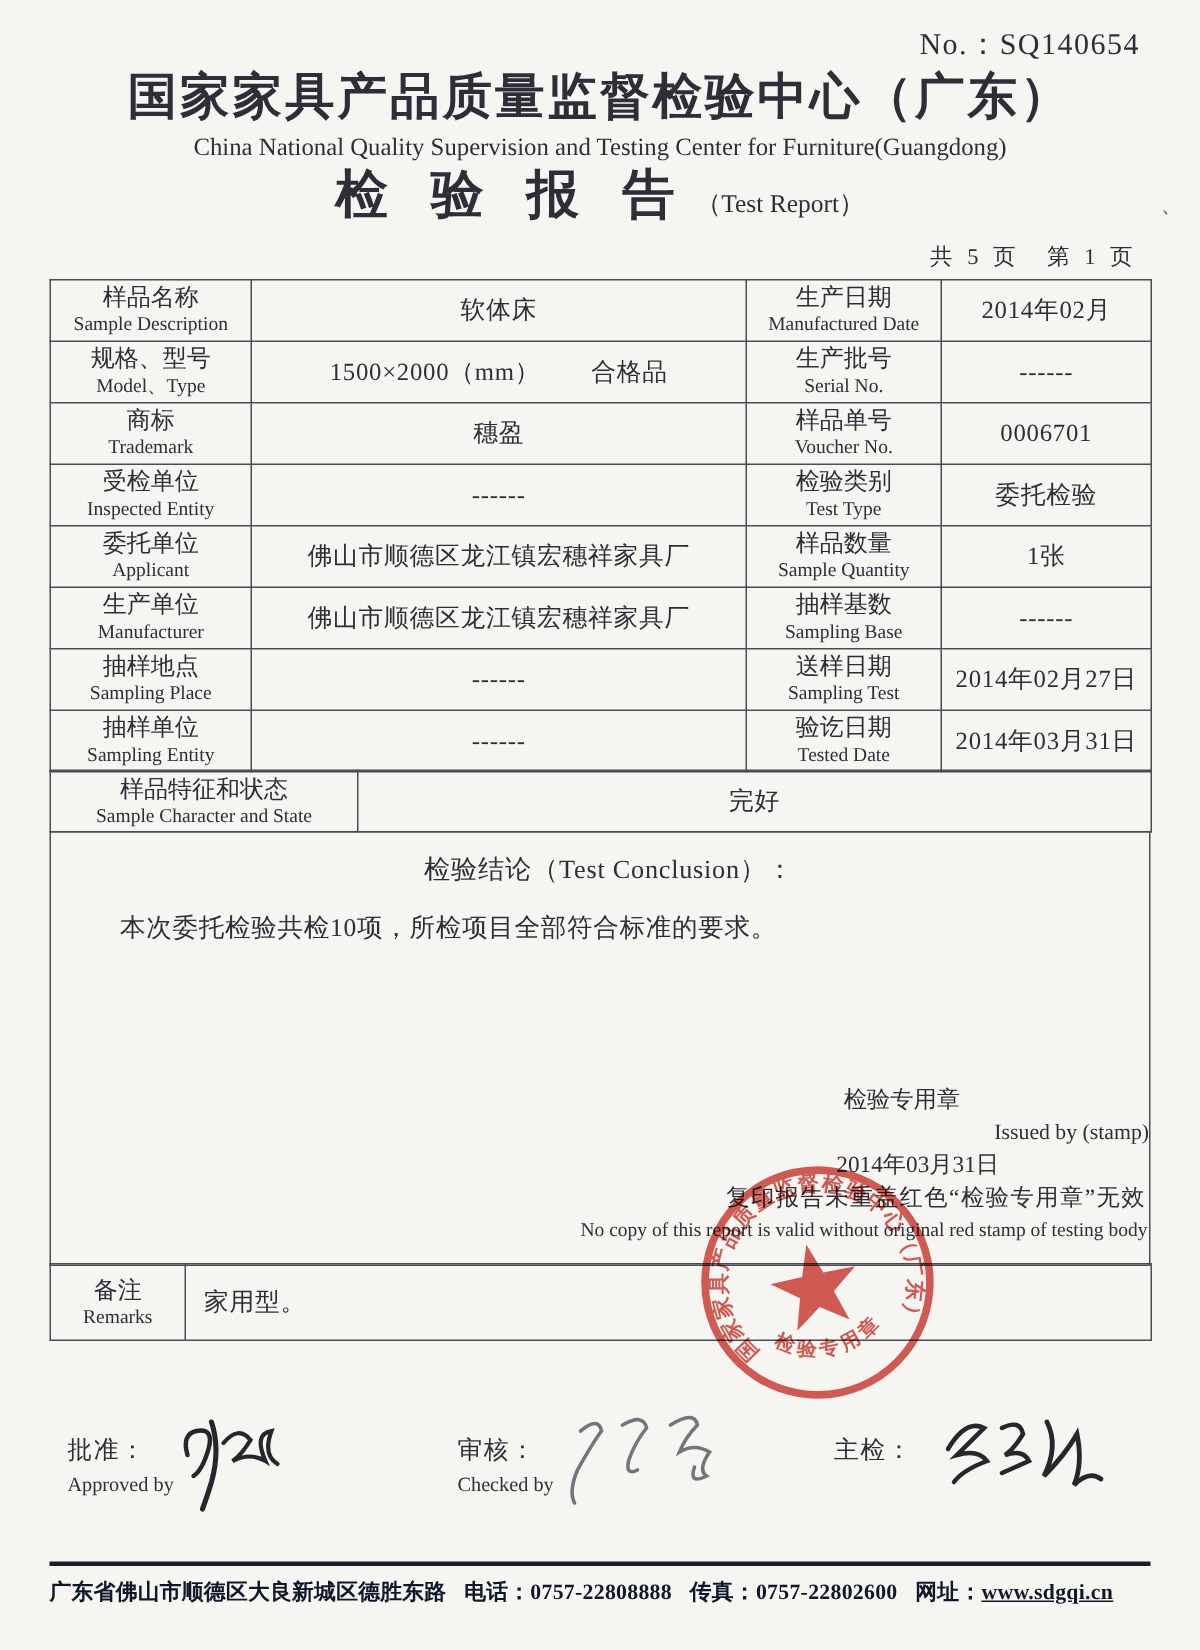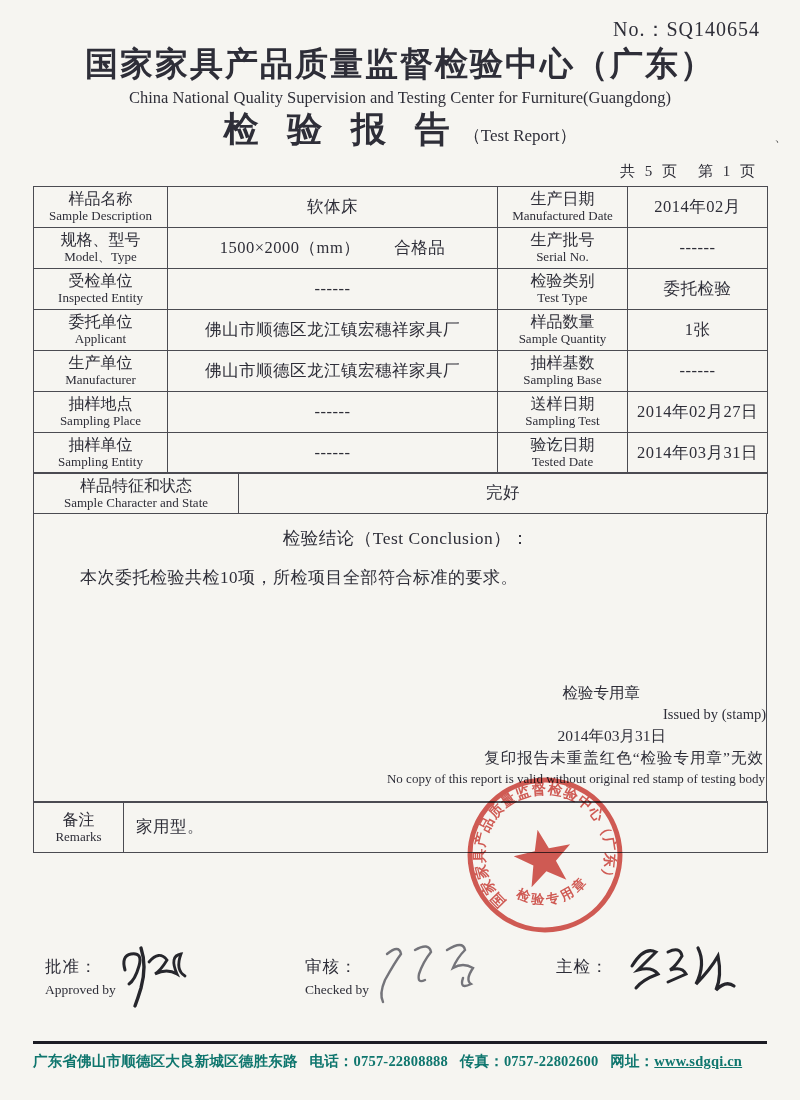--- a/index.html
+++ b/index.html
@@ -53,21 +53,21 @@
 
   .sig-row{position:absolute;top:956px;left:0;width:100%;height:70px;}
   .sig-group{position:absolute;top:0;width:240px;}
   .sig-g1{left:45px;}.sig-g2{left:305px;}.sig-g3{left:556px;}
   .sig-cn{font-size:16.5px;letter-spacing:1px;}
   .sig-en{font-size:13.5px;margin-top:4px;}
   .sig-ink{position:absolute;top:-16px;left:66px;}
 
   .footer-line{position:absolute;top:1041px;left:33px;width:734px;height:3px;background:#1c1c24;}
   .footer{position:absolute;top:1052px;left:33px;width:744px;font-size:14.5px;font-weight:bold;
-          letter-spacing:0.2px;color:#0f766e;white-space:nowrap;}
+          letter-spacing:0.2px;color:#0f172a;white-space:nowrap;}
   .footer .sep{display:inline-block;width:8px;}
   .web{text-decoration:underline;}
 </style>
 </head>
 <body>
 
 <div class="page">
 
   <div class="report-no"><span>No.：</span><span>SQ140654</span></div>
 
@@ -106,20 +106,32 @@
           <td class="lab">
               <span class="cn">规格、型号</span>
               <span class="en">Model、Type</span>
             </td>
           <td class="val">1500×2000（mm）　　合格品</td>
           <td class="lab">
               <span class="cn">生产批号</span>
               <span class="en">Serial No.</span>
             </td>
           <td class="val">------</td>
+        </tr>
+        <tr class="r">
+          <td class="lab">
+              <span class="cn">商标</span>
+              <span class="en">Trademark</span>
+            </td>
+          <td class="val">穗盈</td>
+          <td class="lab">
+              <span class="cn">样品单号</span>
+              <span class="en">Voucher No.</span>
+            </td>
+          <td class="val">0006701</td>
         </tr>
         <tr class="r">
           <td class="lab">
               <span class="cn">受检单位</span>
               <span class="en">Inspected Entity</span>
             </td>
           <td class="val">------</td>
           <td class="lab">
               <span class="cn">检验类别</span>
               <span class="en">Test Type</span>

